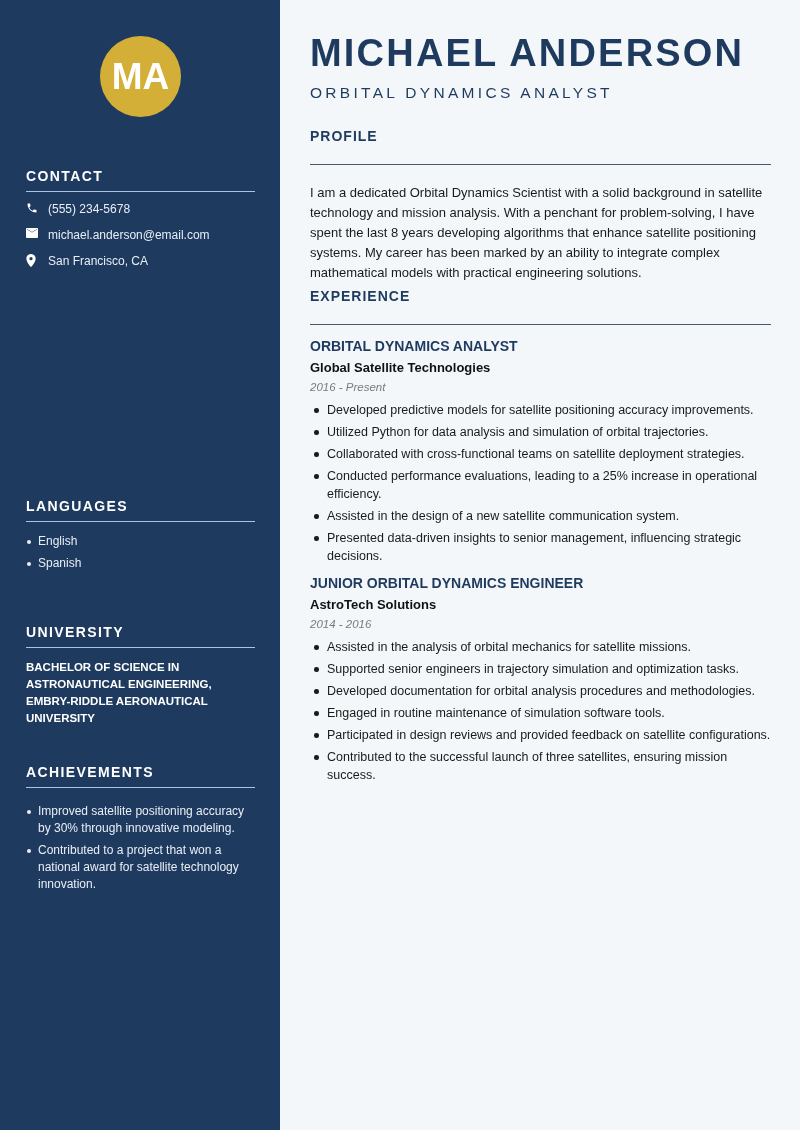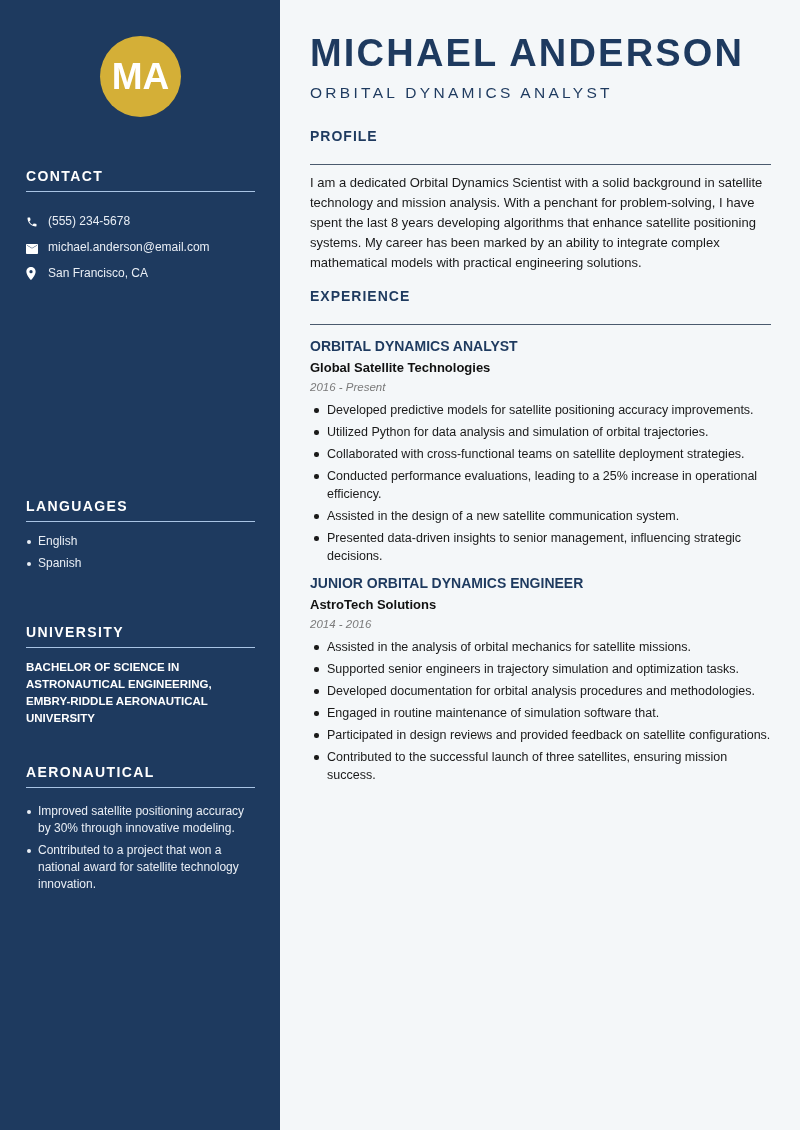--- a/index.html
+++ b/index.html
@@ -7,36 +7,36 @@
   body { font-family: "Liberation Sans", "DejaVu Sans", sans-serif; background: #f4f7f9; position: relative; }
 
   .sidebar { position: absolute; left: 0; top: 0; width: 280px; height: 1130px; background: #1e3a5f; color: #ffffff; }
   .avatar { position: absolute; left: 100px; top: 36px; width: 81px; height: 81px; border-radius: 50%; background: #d4af37; display: flex; align-items: center; justify-content: center; }
   .avatar span { font-size: 37px; font-weight: bold; color: #ffffff; letter-spacing: 0px; }
 
   .s-section { position: absolute; left: 26px; width: 229px; }
   .s-title { font-size: 14px; font-weight: bold; letter-spacing: 1.4px; color: #ffffff; padding-bottom: 7px; border-bottom: 1.5px solid #a9c4e4; }
 
   .contact-list { margin-top: 10px; }
-  .contact-row { display: flex; align-items: flex-end; height: 26px; font-size: 12px; color: #e9eef5; }
+  .contact-row { display: flex; align-items: flex-start; height: 26px; font-size: 12px; color: #e9eef5; }
   .contact-row .ic { width: 22px; display: flex; align-items: center; }
 
   .bullets { list-style: none; margin-top: 11px; }
   .bullets li { position: relative; padding-left: 12px; font-size: 12px; color: #e9eef5; line-height: 17px; margin-bottom: 5px; }
   .bullets li::before { content: ""; position: absolute; left: 1px; top: 7px; width: 4px; height: 4px; border-radius: 50%; background: #e9eef5; }
 
   .edu-text { margin-top: 11px; font-size: 11.5px; font-weight: bold; line-height: 17px; color: #ffffff; }
 
   .main { position: absolute; left: 310px; top: 0; width: 461px; color: #1a1a1a; }
   .name { position: absolute; top: 32px; left: 0; font-size: 38px; font-weight: bold; color: #1e3a5f; letter-spacing: 2.2px; white-space: nowrap; }
   .role { position: absolute; top: 84px; left: 0; font-size: 15.5px; color: #1e3a5f; letter-spacing: 3.3px; white-space: nowrap; }
 
   .m-section { position: absolute; left: 0; width: 461px; }
   .m-title { font-size: 14px; font-weight: bold; color: #1e3a5f; letter-spacing: 1px; padding-bottom: 20px; border-bottom: 1.5px solid #4a5a6e; }
-  .profile-text { margin-top: 8px; font-size: 13px; line-height: 20px; color: #1a1a1a; }
+  .profile-text { margin-top: 18px; font-size: 13px; line-height: 20px; color: #1a1a1a; }
 
   .job-title { font-size: 14px; font-weight: bold; color: #1e3a5f; }
   .company { font-size: 13px; font-weight: bold; color: #111; margin-top: 6px; }
   .dates { font-size: 11.5px; font-style: italic; color: #7a7a7a; margin-top: 6px; }
   .job-bullets { list-style: none; margin-top: 8px; }
   .job-bullets li { position: relative; padding-left: 17px; font-size: 12.5px; line-height: 18px; color: #1a1a1a; margin-bottom: 4px; }
   .job-bullets li::before { content: ""; position: absolute; left: 4px; top: 7px; width: 4.5px; height: 4.5px; border-radius: 50%; background: #1a1a1a; }
 </style>
 </head>
 <body>
@@ -84,21 +84,21 @@
       <li>Spanish</li>
     </ul>
   </section>
 
   <section class="s-section" style="top:624px;">
     <div class="s-title">UNIVERSITY</div>
     <div class="edu-text">BACHELOR OF SCIENCE IN ASTRONAUTICAL ENGINEERING, EMBRY-RIDDLE AERONAUTICAL UNIVERSITY</div>
   </section>
 
   <section class="s-section" style="top:764px;">
-    <div class="s-title">AERONAUTICAL</div>
+    <div class="s-title">ACHIEVEMENTS</div>
     <ul class="bullets" style="margin-top:15px;">
       <li>Improved satellite positioning accuracy by 30% through innovative modeling.</li>
       <li>Contributed to a project that won a national award for satellite technology innovation.</li>
     </ul>
   </section>
 </aside>
 
 <main class="main">
   <h1 class="name">MICHAEL ANDERSON</h1>
   <div class="role">ORBITAL DYNAMICS ANALYST</div>
@@ -126,19 +126,19 @@
     </div>
 
     <div style="margin-top:10px;">
       <div class="job-title">JUNIOR ORBITAL DYNAMICS ENGINEER</div>
       <div class="company">AstroTech Solutions</div>
       <div class="dates">2014 - 2016</div>
       <ul class="job-bullets">
         <li>Assisted in the analysis of orbital mechanics for satellite missions.</li>
         <li>Supported senior engineers in trajectory simulation and optimization tasks.</li>
         <li>Developed documentation for orbital analysis procedures and methodologies.</li>
-        <li>Engaged in routine maintenance of simulation software that.</li>
+        <li>Engaged in routine maintenance of simulation software tools.</li>
         <li>Participated in design reviews and provided feedback on satellite configurations.</li>
         <li>Contributed to the successful launch of three satellites, ensuring mission success.</li>
       </ul>
     </div>
   </section>
 </main>
 
 </body></html>

